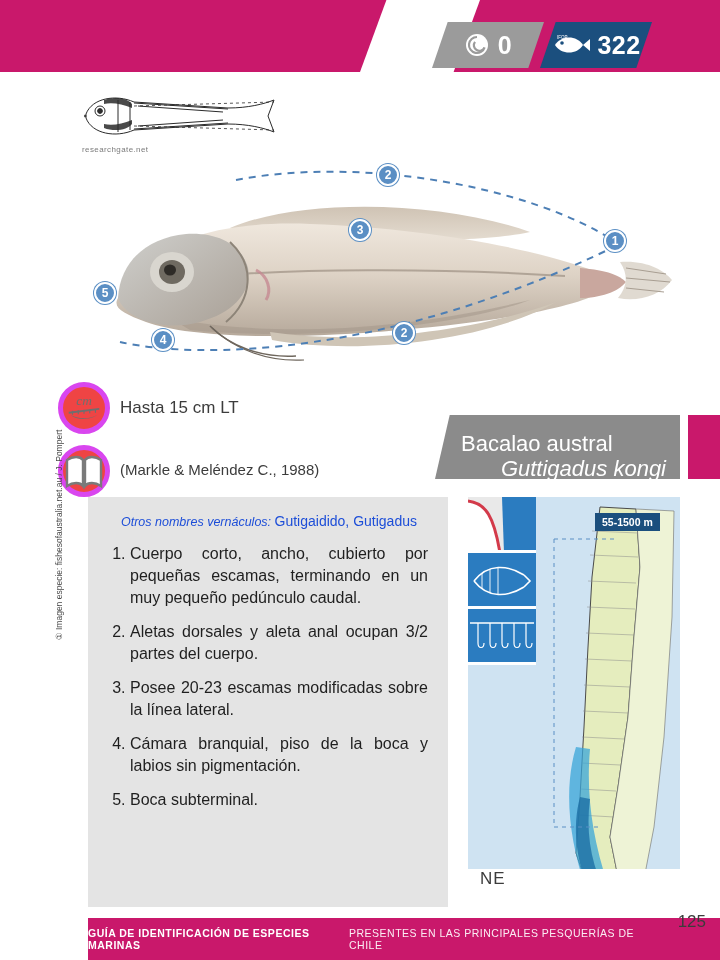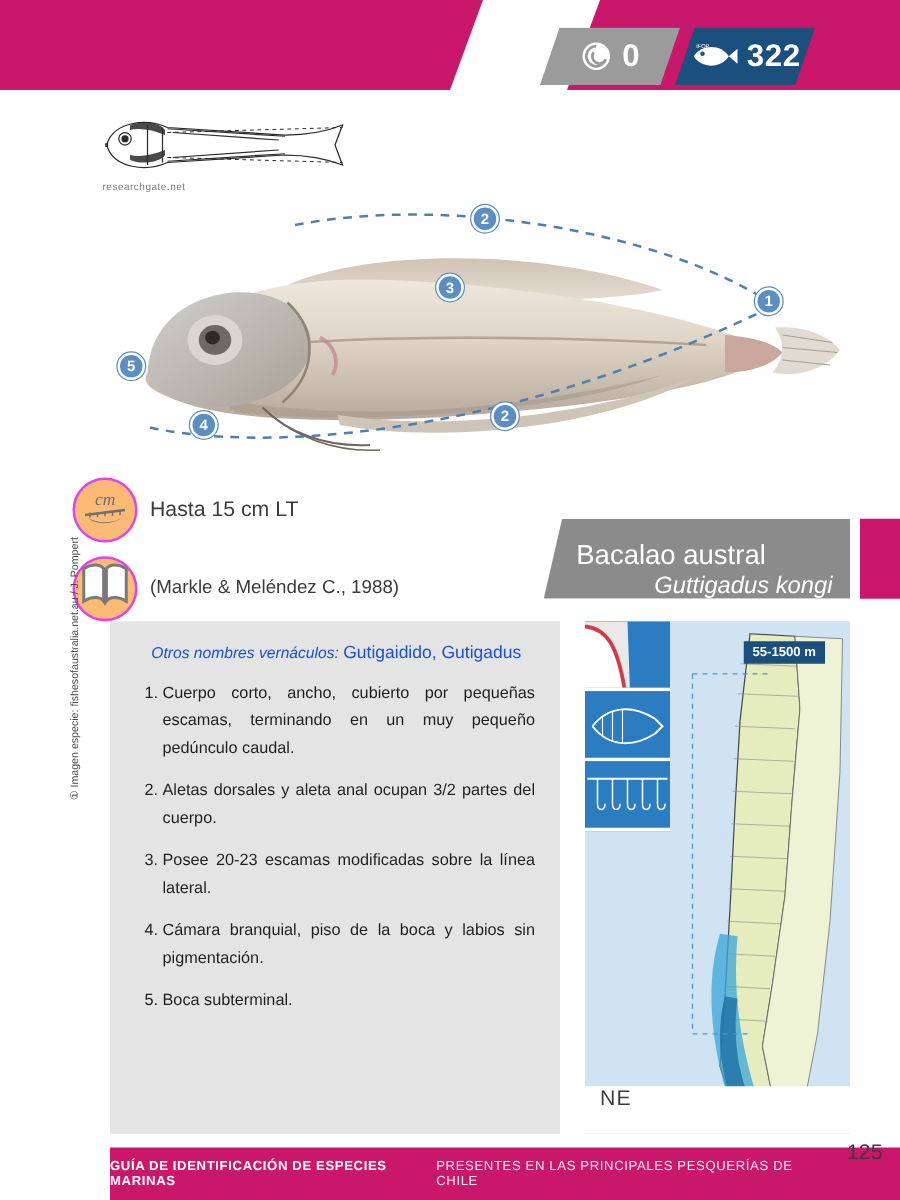--- a/index.html
+++ b/index.html
@@ -58,61 +58,61 @@
     position:absolute; width:22px; height:22px; border-radius:50%;
     background:#5b8fc4; color:#ffffff; font-size:12px; font-weight:bold;
     display:flex; align-items:center; justify-content:center;
     border:2px solid #ffffff;
     box-shadow:0 0 0 1px #5b8fc4;
   }
 
   
   .icon-circle {
     position:absolute; width:52px; height:52px; border-radius:50%;
-    border:2px solid #d946ef; background:#fdba74;
-    display:flex; align-items:flex-start; justify-content:center;
+    border:5px solid #d946ef; background:#ef4444;
+    display:flex; align-items:flex-end; justify-content:center;
   }
   .size-text {
     position:absolute; left:120px; top:398px;
     font-size:17px; color:#3c3c3c;
   }
   .author-text {
     position:absolute; left:120px; top:461px;
     font-size:15px; color:#3c3c3c;
   }
 
   
   .nameplate {
     position:absolute; left:435px; top:415px; width:245px; height:64px;
     background:#8b8b8b;
     clip-path: polygon(6% 0, 100% 0, 100% 100%, 0% 100%);
     color:#ffffff; padding:16px 14px 0 26px;
   }
   .name-common { font-size:22px; line-height:26px; }
-  .name-sci { font-size:19px; font-style:italic; line-height:24px; text-align:right; }
+  .name-sci { font-size:22px; font-style:italic; line-height:24px; text-align:right; }
 
   .pink-tab {
     position:absolute; left:688px; top:415px; width:32px; height:64px;
     background:#c9186b;
   }
 
   
   .text-panel {
     position:absolute; left:88px; top:497px; width:360px; height:410px;
     background:#e4e4e4;
     padding:16px 20px 0 22px;
   }
   .vern {
     font-size:12.5px; color:#1d4ed8; margin:0 0 14px 0;text-align:center;
   }
   .vern i { font-style:italic; }
   .vern span.v { font-size:14px; }
   ol.features {
     margin:0; padding:0 0 0 20px;
-    font-size:13px; color:#1f1f1f; line-height:22px;
+    font-size:16px; color:#1f1f1f; line-height:22px;
   }
   ol.features li { margin-bottom:12px; text-align:justify; }
 
   
   .side-credit {
     position:absolute; left:54px; top:640px;
     transform-origin:left top; transform:rotate(-90deg);
     font-size:8.5px; color:#4a4a4a; white-space:nowrap;
   }
 

